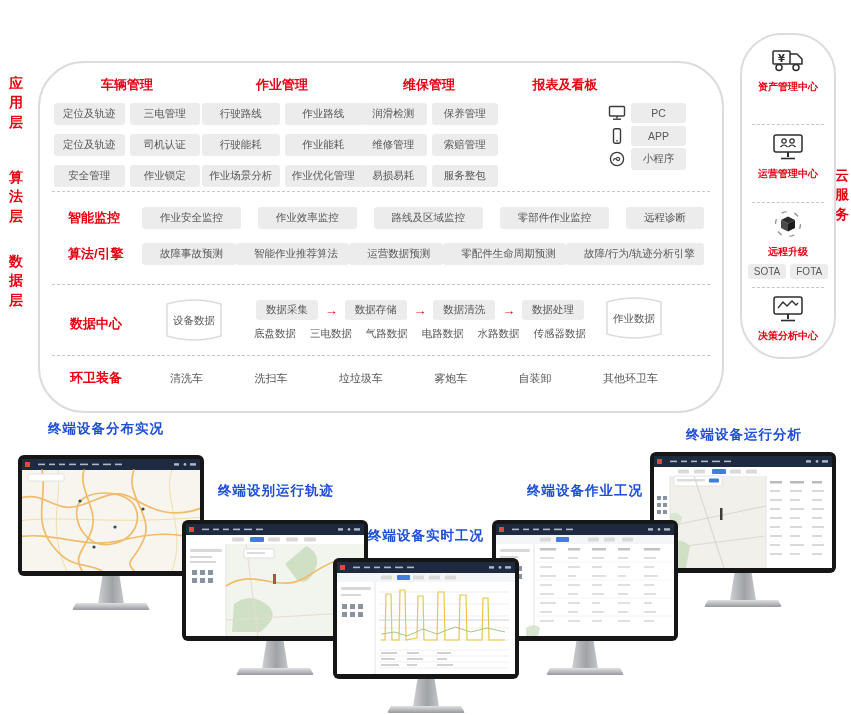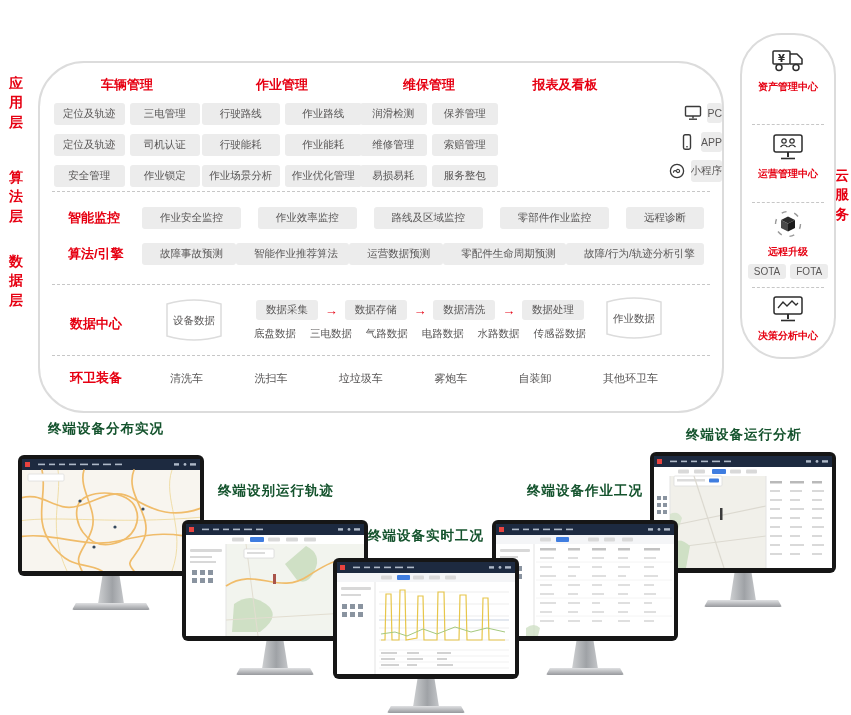--- a/index.html
+++ b/index.html
@@ -10,21 +10,21 @@
                line-height:1.38;word-break:break-all;text-align:center;}
   
   .main-box{position:absolute;left:38px;top:25px;width:682px;height:348px;
             border:2px solid #dcdcdc;border-radius:46px;margin-top:36px;}
   .divider{position:absolute;left:12px;right:12px;border-top:1px dashed #c7c7c7;}
   .group{position:absolute;top:13px;}
   .group-title{text-align:center;color:#e60012;font-weight:bold;font-size:13px;margin-bottom:9px;}
   .chip-grid{display:grid;grid-template-columns:1fr 1fr;gap:9px 5px;}
   .chip{background:#ececec;border-radius:3px;font-size:10.5px;color:#595757;text-align:center;
         padding:4px 2px;white-space:nowrap;overflow:hidden;}
-  .platforms{position:absolute;left:604px;top:40px;width:78px;display:flex;flex-direction:column;gap:10px;align-items:flex-end;}
+  .platforms{position:absolute;left:568px;top:40px;width:78px;display:flex;flex-direction:column;gap:4px;}
   .platform-row{display:flex;align-items:center;gap:5px;height:19px;}
   .platform-row .chip{flex:1;padding:4px 0;}
   .algo-row{position:absolute;left:28px;display:flex;align-items:center;}
   .algo-title{width:74px;color:#e60012;font-weight:bold;font-size:13px;}
   .algo-chips{display:flex;width:562px;justify-content:space-between;}
   .algo-chips .chip{padding:4px 18px;}
   .data-title{position:absolute;left:30px;top:252px;color:#e60012;font-weight:bold;font-size:13px;}
   .store{position:absolute;width:64px;height:52px;}
   .store svg{position:absolute;left:0;top:0;}
   .store span{position:absolute;left:0;right:0;top:20px;text-align:center;font-size:10.5px;color:#595757;}
@@ -50,21 +50,21 @@
   .monitor{position:absolute;width:186px;}
   .bezel{background:#161616;border-radius:6px;padding:4px 4px 5px;}
   .screen{width:178px;height:112px;background:#fff;overflow:hidden;}
   .screen svg{display:block;}
   .neck{width:26px;height:28px;margin:0 auto;
         background:linear-gradient(90deg,#cdcfd1,#9fa2a6 55%,#c4c6c9);
         clip-path:polygon(17% 0,83% 0,100% 100%,0 100%);}
   .base{width:78px;height:7px;margin:-1px auto 0;border-radius:2px;
         background:linear-gradient(#e0e1e3,#97999d);
         clip-path:polygon(5% 0,95% 0,100% 100%,0 100%);}
-  .mon-label{position:absolute;font-size:13.5px;font-weight:bold;color:#14532d;letter-spacing:1px;}
+  .mon-label{position:absolute;font-size:13.5px;font-weight:bold;color:#1d4ed8;letter-spacing:1px;}
   .z1{z-index:1}.z2{z-index:2}.z3{z-index:3}
 </style>
 </head>
 <body>
 
 <div class="canvas">
 
   <div class="layer-label" style="left:8px;top:74px">应用层</div>
   <div class="layer-label" style="left:8px;top:168px">算法层</div>
   <div class="layer-label" style="left:8px;top:252px">数据层</div>

